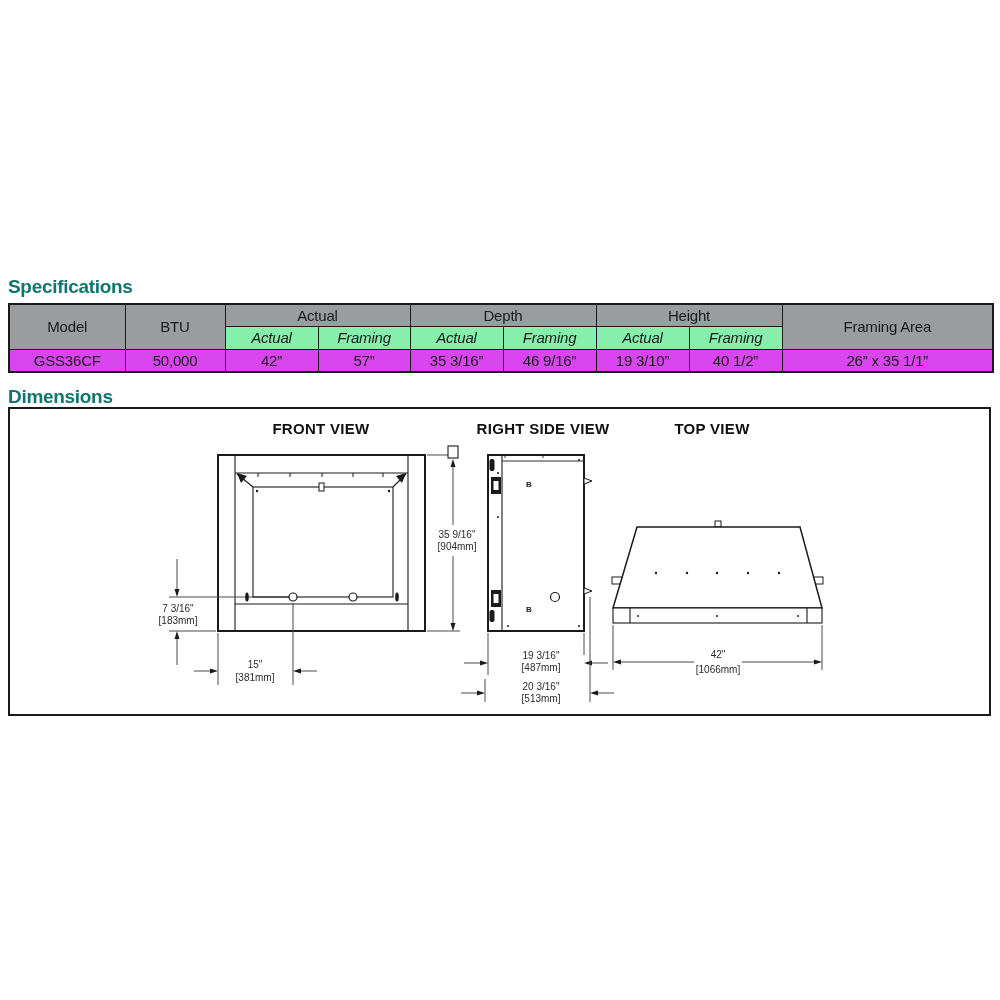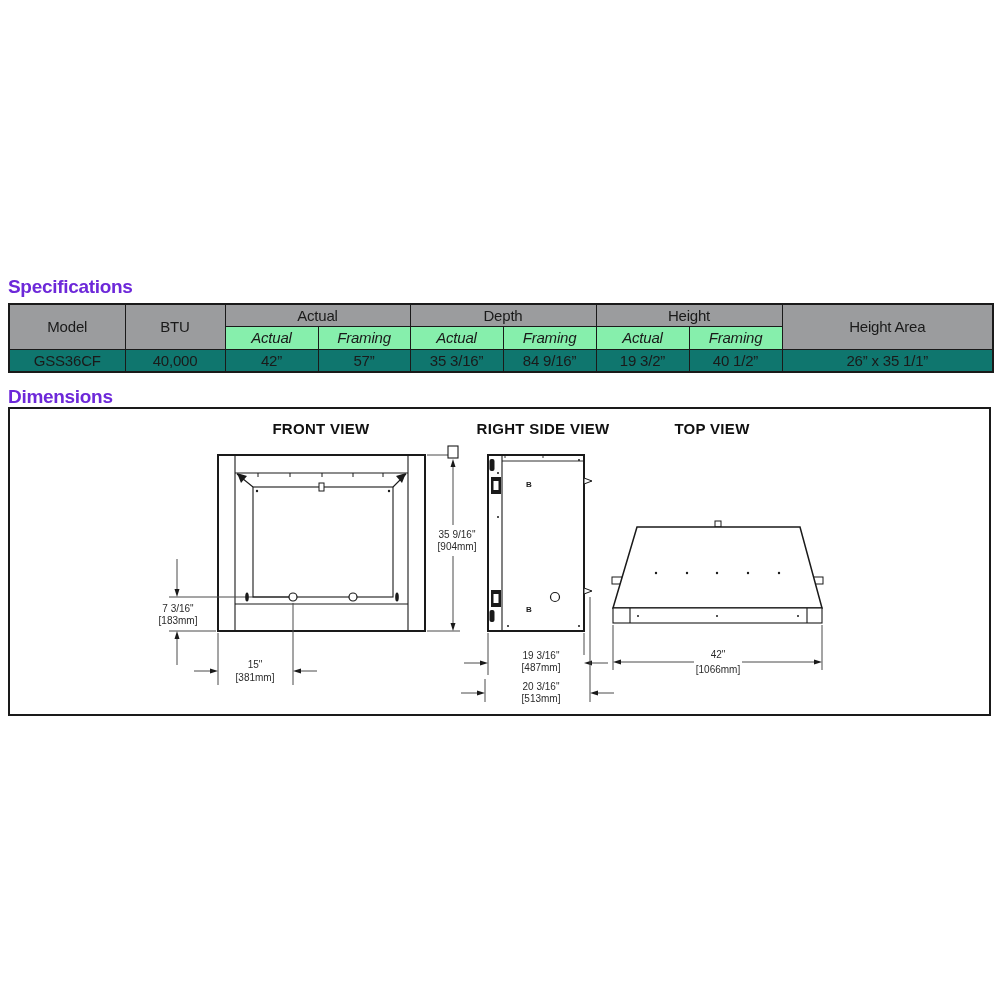--- a/index.html
+++ b/index.html
@@ -1,30 +1,30 @@
 <!DOCTYPE html>
 <html><head>
 <meta charset="utf-8">
 <style>
   html,body{margin:0;padding:0;background:#fff;}
   body{width:1000px;height:1000px;position:relative;overflow:hidden;
        font-family:"Liberation Sans",sans-serif;color:#1a1a1a;}
   .heading{position:absolute;left:8px;font-size:19px;font-weight:bold;
-           letter-spacing:-0.3px;color:#6d28d9;}
+           letter-spacing:-0.3px;color:#0f766e;}
   #spec-heading{top:276px;}
   #dim-heading{top:386px;}
   table.spec{position:absolute;left:8px;top:303px;width:984px;
              border-collapse:collapse;table-layout:fixed;
              border:2px solid #1a1a1a;font-size:15px;}
   table.spec td,table.spec th{border:1px solid #1a1a1a;text-align:center;
              vertical-align:middle;padding:0;font-weight:normal;
              letter-spacing:-0.2px;overflow:hidden;white-space:nowrap;}
   .hdr{background:#9b9c9e;}
   .sub{background:#86efac;font-style:italic;}
-  .r1{height:22px;} .r2{height:23px;} .r3{height:23px;background:#0f766e;}
+  .r1{height:22px;} .r2{height:23px;} .r3{height:23px;background:#d946ef;}
   svg#drawing{position:absolute;left:8px;top:407px;}
   .ln{stroke:#1a1a1a;fill:none;}
   .ln2{stroke:#1a1a1a;stroke-width:2;fill:none;}
   .thin{stroke:#1a1a1a;stroke-width:1.1;fill:none;}
   .dim{stroke:#4a4a4a;stroke-width:1;fill:none;}
   .arr{fill:#1a1a1a;stroke:none;}
   .dim-t{font:10px "Liberation Sans",sans-serif;fill:#2b2b2b;}
   .vtitle{font:bold 15px "Liberation Sans",sans-serif;fill:#101010;letter-spacing:.3px;}
   .marker{font:bold 8px "Liberation Sans",sans-serif;fill:#1a1a1a;}
   .whitefill{fill:#fff;}
@@ -46,38 +46,38 @@
       <col style="width:93px">
     <col style="width:211px">
   </colgroup>
   <tbody>
       <tr class="r1">
     <th class="hdr" rowspan="2">Model</th>
     <th class="hdr" rowspan="2">BTU</th>
     <th class="hdr" colspan="2">Actual</th>
     <th class="hdr" colspan="2">Depth</th>
     <th class="hdr" colspan="2">Height</th>
-    <th class="hdr" rowspan="2">Height Area</th>
+    <th class="hdr" rowspan="2">Framing Area</th>
   </tr>
   <tr class="r2">
     <th class="sub">Actual</th>
     <th class="sub">Framing</th>
     <th class="sub">Actual</th>
     <th class="sub">Framing</th>
     <th class="sub">Actual</th>
     <th class="sub">Framing</th>
   </tr>
   <tr class="r3">
     <td>GSS36CF</td>
-    <td>40,000</td>
+    <td>50,000</td>
     <td>42”</td>
     <td>57”</td>
     <td>35 3/16”</td>
-    <td>84 9/16”</td>
-    <td>19 3/2”</td>
+    <td>46 9/16”</td>
+    <td>19 3/10”</td>
     <td>40 1/2”</td>
     <td>26” x 35 1/1”</td>
   </tr>
 </tbody>
   </table>
 
 <div class="heading" id="dim-heading">Dimensions</div>
 
 <svg id="drawing" width="984" height="310" viewBox="0 0 984 310">
 

